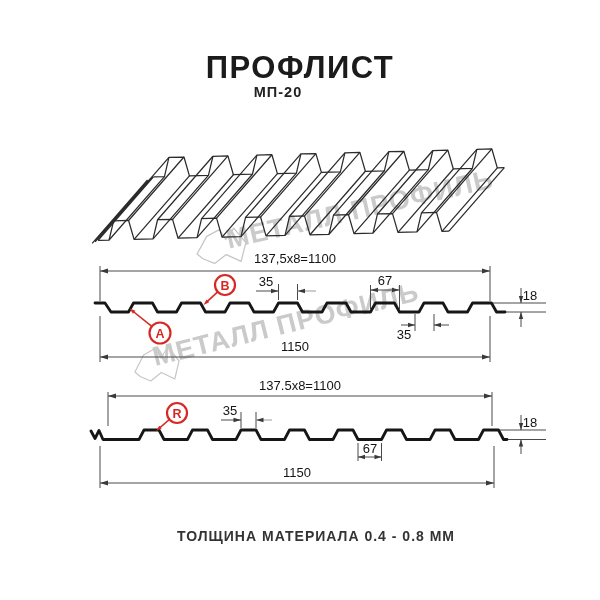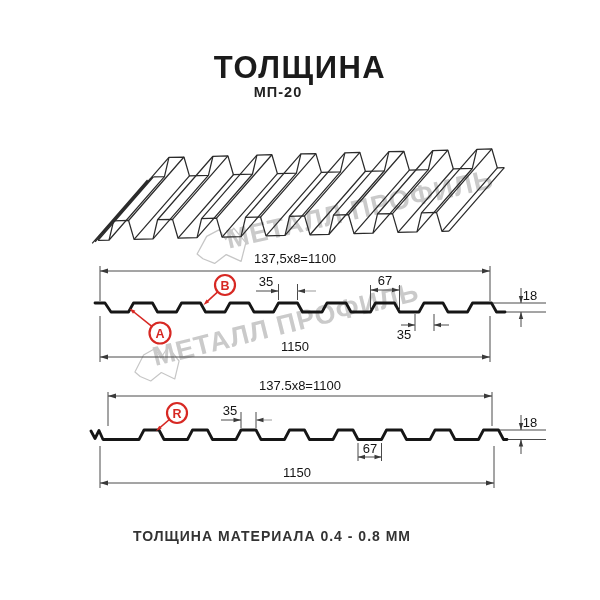--- a/index.html
+++ b/index.html
@@ -3,38 +3,38 @@
 <meta charset="utf-8">
 <style>
   html,body{margin:0;padding:0;background:#ffffff;}
   body{width:600px;height:600px;position:relative;overflow:hidden;
        font-family:"Liberation Sans", sans-serif;}
   .title{position:absolute;top:50px;left:0;width:600px;text-align:center;
          font-size:31px;font-weight:800;letter-spacing:1.5px;color:#1b1b1b;}
   .subtitle{position:absolute;top:84px;left:0;width:556px;text-align:center;
             font-size:14.5px;font-weight:700;letter-spacing:1px;color:#222;}
   .footer{position:absolute;top:528px;left:0;width:544px;text-align:center;
-          font-size:14px;font-weight:700;letter-spacing:1px;color:#333;}
+          font-size:14px;font-weight:700;letter-spacing:1px;color:#333;padding-left:44px;}
   svg{position:absolute;top:0;left:0;}
   svg text{font-family:"Liberation Sans", sans-serif;font-size:13px;fill:#141414;}
   .wm-text{font-size:27px;font-weight:700;fill:#cacaca;letter-spacing:1px;}
   .callout-letter{font-size:12.5px;font-weight:700;fill:#d72823;}
   .thin{stroke:#4a4a4a;stroke-width:1;fill:none;}
   .thin2{stroke:#999;stroke-width:1;fill:none;}
   .ah{fill:#3a3a3a;stroke:none;}
   .profile{stroke:#161616;stroke-width:2.8;fill:none;stroke-linejoin:round;stroke-linecap:round;}
   .p3d{stroke:#2b2b2b;stroke-width:1.25;fill:none;stroke-linejoin:round;}
   .red{stroke:#d72823;stroke-width:1.6;fill:none;}
   .redfill{fill:#d72823;stroke:none;}
   .logo{stroke:#c6c6c6;stroke-width:2.4;fill:none;stroke-linejoin:round;}
 </style>
 </head>
 <body>
 
-<div class="title">ТОЛЩИНА</div>
+<div class="title">ПРОФЛИСТ</div>
 <div class="subtitle">МП-20</div>
 
 <svg width="600" height="600" viewBox="0 0 600 600">
 
   <g>
     <path class="logo" transform="translate(195,227) scale(0.53,0.52)" d="M4,52 L22,18 L46,5 L58,24 L73,2 L96,30 L87,66 L59,53 L37,70 L15,61 Z"></path>
     <text class="wm-text" transform="translate(362,218) rotate(-13)" text-anchor="middle">МЕТАЛЛ ПРОФИЛЬ</text>
   </g>
   <g>
     <path class="logo" transform="translate(133,346) scale(0.48,0.50)" d="M4,52 L22,18 L46,5 L58,24 L73,2 L96,30 L87,66 L59,53 L37,70 L15,61 Z"></path>

